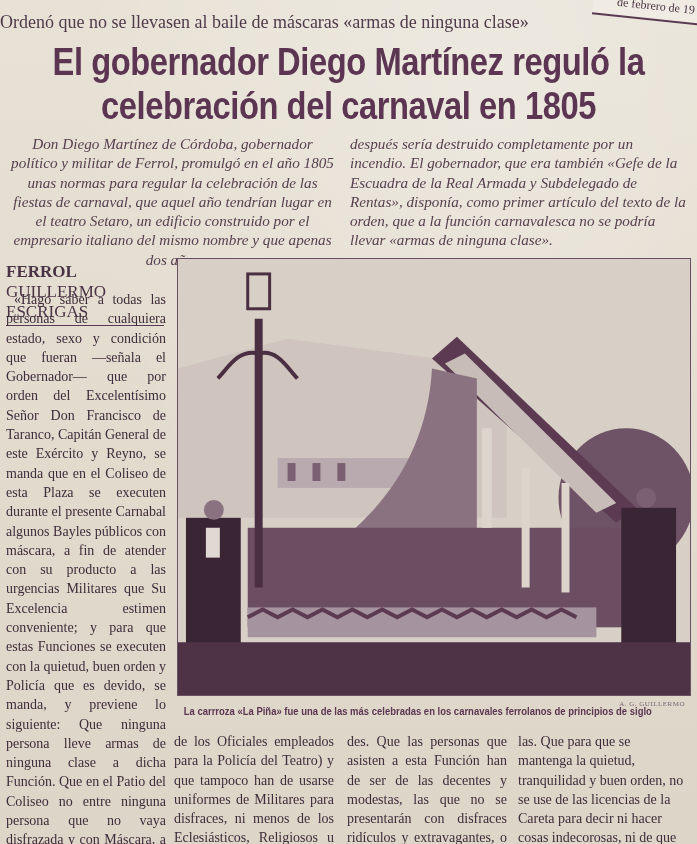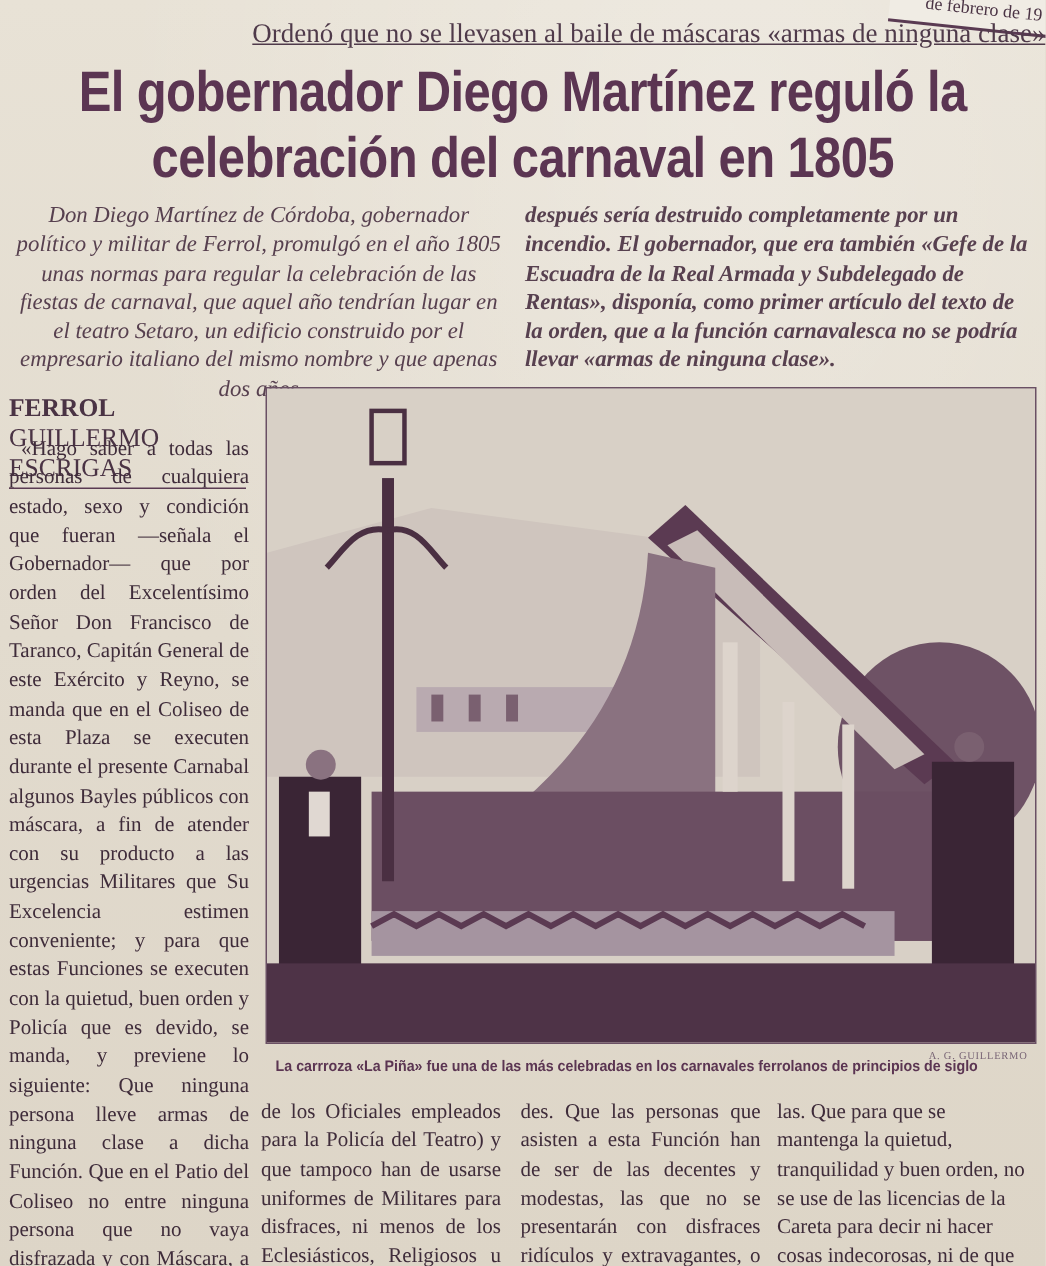--- a/index.html
+++ b/index.html
@@ -5,29 +5,29 @@
   html,body{margin:0;padding:0;}
   body{width:697px;height:844px;overflow:hidden;background:#e4ddd0;position:relative;
     font-family:"Liberation Serif","DejaVu Serif",serif;color:#4a3344;}
   .page{position:absolute;inset:0;
     background:
       radial-gradient(ellipse at 70% 10%, rgba(255,255,255,0.25), transparent 60%),
       linear-gradient(180deg,#e8e2d6 0%,#e2dbce 50%,#ddd5c7 100%);}
   .date-stamp{position:absolute;right:-6px;top:-6px;width:110px;height:26px;
     transform:rotate(6deg);border-bottom:2px solid #5a3a52;background:#f0ece4;
     font-size:12px;color:#4a3344;text-align:right;padding-right:8px;box-sizing:border-box;line-height:22px;}
-  .kicker{position:absolute;left:0;width:697px;top:12px;text-align:right;
-    font-size:18px;color:#4f3a4a;text-decoration:underline;}
+  .kicker{position:absolute;left:0;width:697px;top:12px;text-align:left;
+    font-size:18px;color:#4f3a4a;}
   .headline{position:absolute;left:0;width:697px;top:40px;text-align:center;
     font-family:"Liberation Sans","DejaVu Sans",sans-serif;font-weight:bold;
     font-size:38px;line-height:44px;color:#5b3552;letter-spacing:-0.5px;
     transform:scaleX(0.86);transform-origin:center top;}
   .lead{position:absolute;top:134px;font-style:italic;font-size:15.2px;line-height:19.3px;color:#57404f;}
   .lead.left{left:10px;width:325px;text-align:center;}
-  .lead.right{left:350px;width:340px;text-align:left;font-weight:bold;}
+  .lead.right{left:350px;width:340px;text-align:left;}
   .byline{position:absolute;left:6px;top:262px;width:158px;font-size:17px;
     border-bottom:1px solid #5a3a52;padding-bottom:3px;color:#4a3344;}
   .byline b{font-weight:bold;}
   .col{position:absolute;font-size:14px;line-height:19.3px;text-align:justify;color:#3f2c3a;hyphens:manual;}
   .col1{left:6px;top:290px;width:160px;text-indent:8px;}
   .colb{top:732px;width:160px;}
   .colb.c2{left:174px;}
   .colb.c3{left:347px;}
   .colb.c4{left:518px;width:170px;text-align:left;}
   .photo{position:absolute;left:177px;top:258px;width:514px;height:438px;

